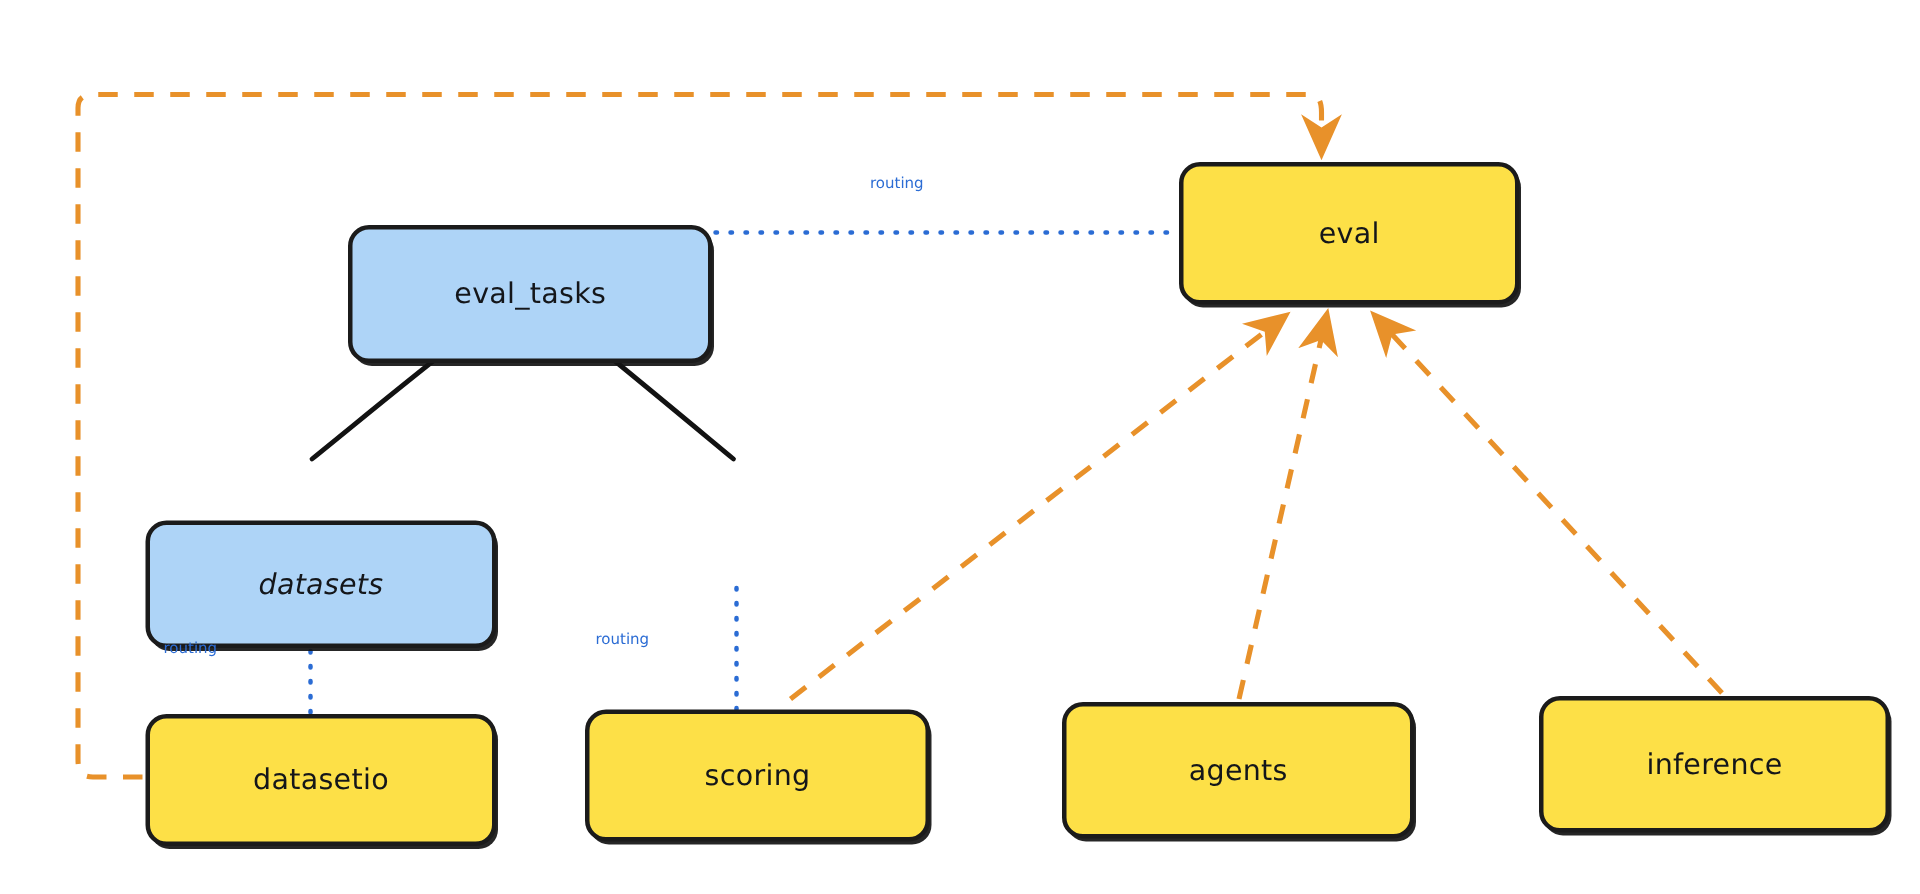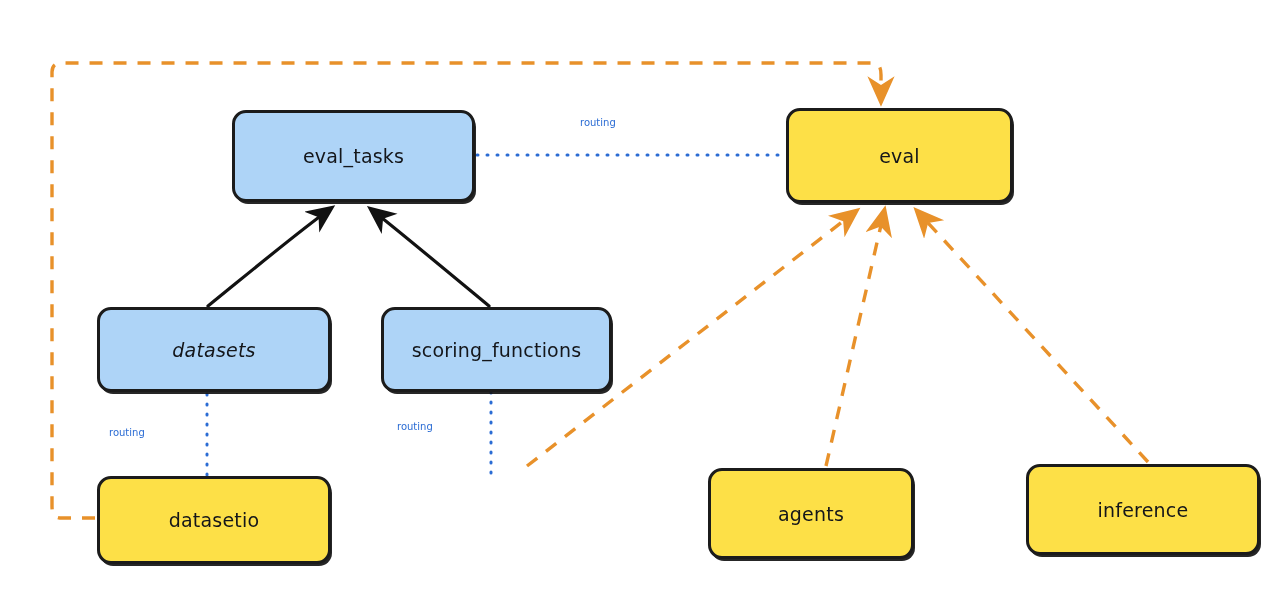--- a/index.html
+++ b/index.html
@@ -29,21 +29,21 @@
     border: 3px solid #1b1b1b;
     border-radius: 14px;
     display: flex;
     align-items: center;
     justify-content: center;
     font-size: 19px;
     color: #14161a;
     letter-spacing: 0.2px;
     box-shadow: 2px 3px 0 -1px rgba(20,20,20,0.92);
   }
-  .node-blue { background: #aed4f7; }
+  .node-blue { background: #aed4f7; margin-top: 40px; }
   .node-green { background: #fde047; }
   .edge-label {
     position: absolute;
     font-size: 10px;
     color: #2b6cd4;
     white-space: nowrap;
   }
 </style>
 </head>
 <body>
@@ -85,30 +85,30 @@
   </div>
 
   <div class="node node-green" style="left:786px; top:108px; width:227px; height:95px;">
     <span>eval</span>
   </div>
 
   <div class="node node-blue" style="left:97px; top:307px; width:234px; height:85px;font-style:italic;">
     <span>datasets</span>
   </div>
 
-  <div class="node node-blue" style="left:381px; top:307px; width:231px; height:85px;">
-    <span>scoring_functions</span>
-  </div>
 
   <div class="node node-green" style="left:97px; top:476px; width:234px; height:88px;text-align:right;">
     <span>datasetio</span>
   </div>
 
+  <div class="node node-green" style="left:390px; top:473px; width:230px; height:88px;">
+    <span>scoring</span>
+  </div>
 
-  <div class="node node-green" style="left:708px; top:468px; width:206px; height:91px;">
+  <div class="node node-green" style="left:708px; top:468px; width:235px; height:91px;">
     <span>agents</span>
   </div>
 
   <div class="node node-green" style="left:1026px; top:464px; width:234px; height:91px;text-align:right;">
     <span>inference</span>
   </div>
 
   <div class="edge-label" style="left:580px; top:117px;">routing</div>
 
   <div class="edge-label" style="left:109px; top:427px;">routing</div>

